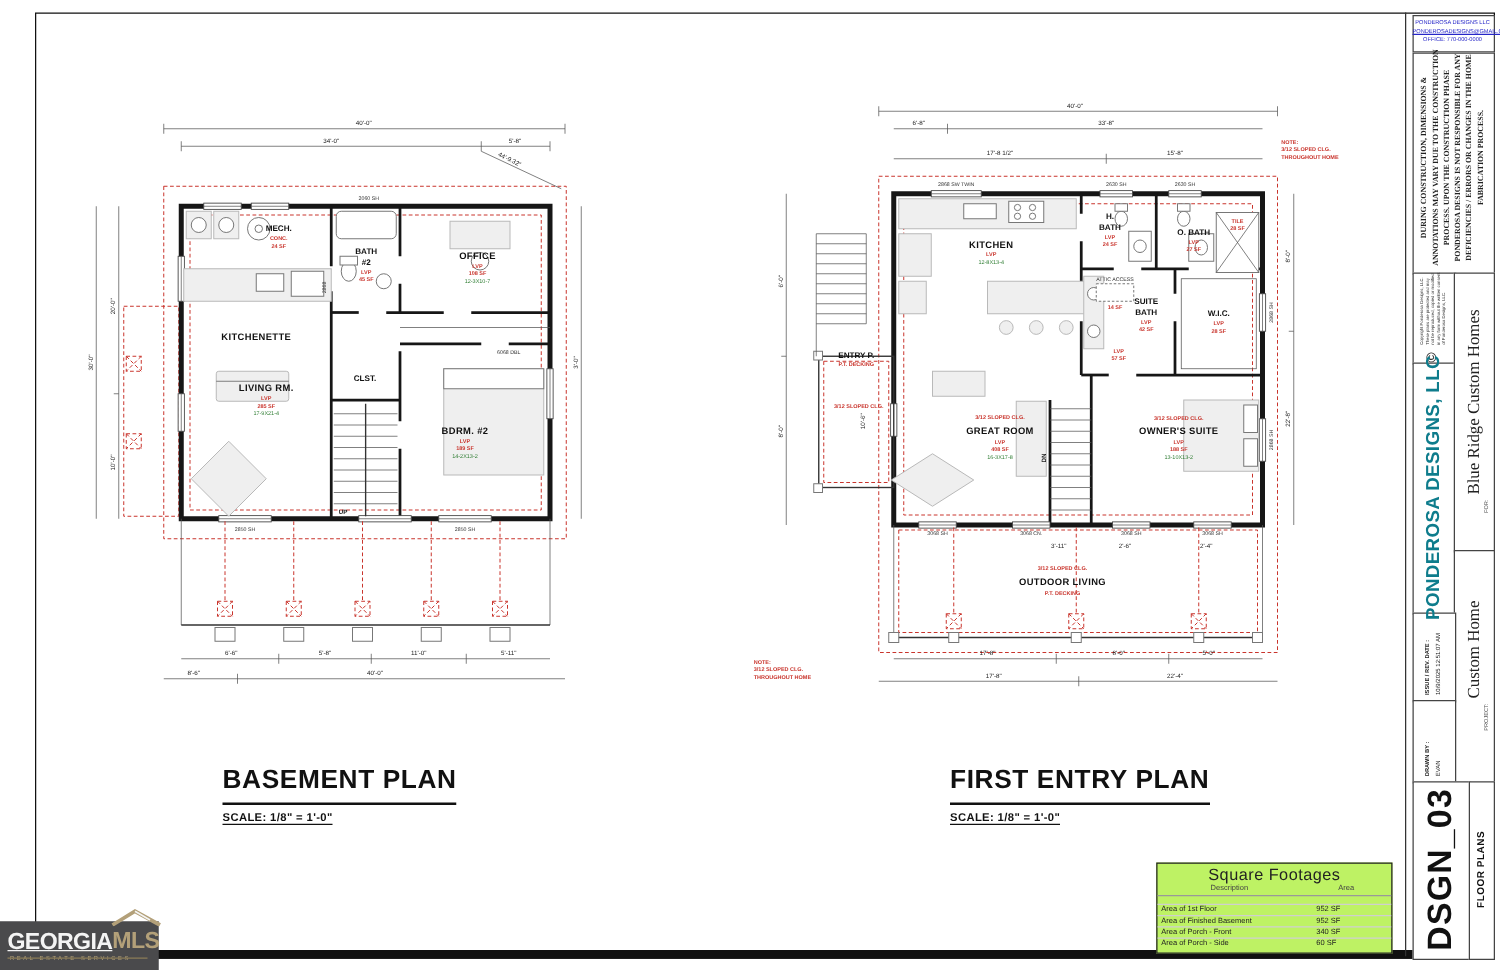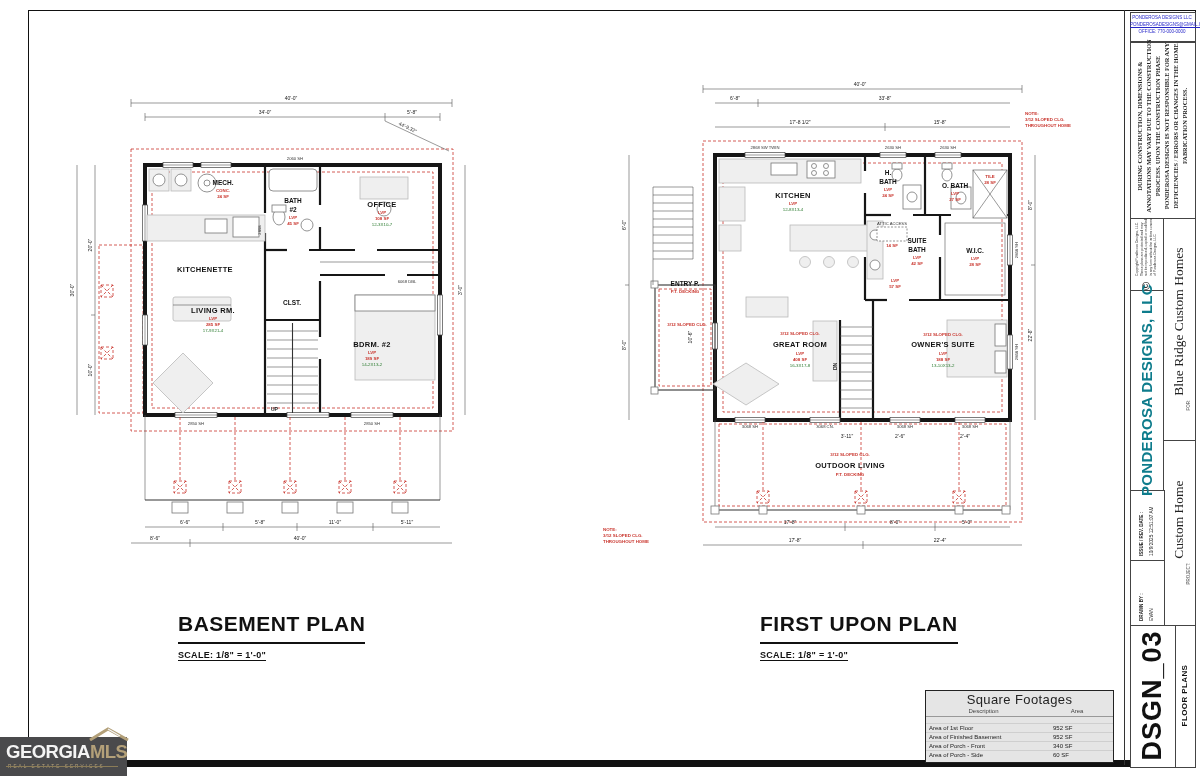--- a/index.html
+++ b/index.html
@@ -27,33 +27,33 @@
   .copyright .sym{font-size:11px;font-weight:bold;margin-right:2px;}
   .company{color:#0e7c8c;font-weight:bold;font-size:15px;letter-spacing:.3px;white-space:nowrap;}
   .microlabel{font-size:4.5px;color:#555;align-self:flex-end;padding-bottom:3px;}
   .serifbig{font-family:"Liberation Serif",serif;font-size:13.5px;color:#222;white-space:nowrap;}
   .kv{display:flex;flex-direction:column;align-items:flex-start;justify-content:center;width:100%;padding-left:4px;}
   .kv .k{font-weight:bold;font-size:4.6px;color:#222;}
   .kv .v{font-size:4.8px;color:#222;margin-top:1px;}
   .sheetnum{font-weight:bold;font-size:27px;color:#111;letter-spacing:1px;}
   .sheetname{font-weight:bold;font-size:8px;color:#111;letter-spacing:.4px;}
   
-  .sqft{left:925px;top:690px;width:187px;height:71px;border:1px solid #222;background:#e5e5e5;}
+  .sqft{left:925px;top:690px;width:187px;height:71px;border:1px solid #222;background:#bef264;}
   .sqft-title{font-size:13px;color:#222;text-align:center;padding-top:1px;letter-spacing:.4px;}
   .sqft-head{display:flex;font-size:6px;color:#444;border-bottom:1px solid #999;padding:1px 0 2px 0;}
   .sqft-head .c1{width:115px;text-align:center;}
   .sqft-head .c2{flex:1;text-align:center;}
   .sqft-row{display:flex;font-size:6px;color:#222;border-top:1px solid #cfcfcf;height:8px;align-items:center;}
   .sqft-row .c1{width:112px;padding-left:3px;}
   .sqft-row .c2{flex:1;padding-left:12px;}
   .sqft-gap{height:6px;}
   
   .gmls{left:0;top:737px;width:127px;height:39px;background:#4a4a4c;color:#fff;}
   .gmls-row{display:flex;align-items:flex-end;padding:6px 0 0 6px;line-height:1;}
-  .gmls-georgia{font-size:18.5px;font-weight:bold;letter-spacing:-.5px;color:#f4f4f4;}
+  .gmls-georgia{font-size:18.5px;font-weight:bold;letter-spacing:-.5px;color:#f4f4f4;text-decoration:underline;}
   .gmls-mls{font-size:18.5px;font-weight:bold;letter-spacing:-.5px;color:#b3a079;}
   .gmls-tag{font-size:4.6px;letter-spacing:2.1px;color:#b3a079;padding:2px 0 0 8px;}
   .gmls-rule{position:absolute;left:6px;top:29px;width:112px;height:1px;background:#8b7c57;}
   
   svg text{font-family:"Liberation Sans",sans-serif;}
   .w{stroke:#161616;stroke-width:4;fill:none;}
   .iw{stroke:#161616;stroke-width:2.2;fill:none;}
   .tl{stroke:#555;stroke-width:.6;fill:none;}
   .st{stroke:#333;stroke-width:1.1;fill:none;}
   .rd{stroke:#c9342c;stroke-width:.8;fill:none;stroke-dasharray:3 2;}
@@ -494,21 +494,21 @@
       <text class="nt" x="8" y="462">3/12 SLOPED CLG.</text>
       <text class="nt" x="8" y="468">THROUGHOUT HOME</text>
     </g>
   </svg>
 
   <div class="abs" style="left:178px;top:612px;">
     <div class="plan-title">BASEMENT PLAN</div><br>
     <div class="plan-scale">SCALE:  1/8" = 1'-0"</div>
   </div>
   <div class="abs" style="left:760px;top:612px;">
-    <div class="plan-title">FIRST UPON PLAN</div><br>
+    <div class="plan-title">FIRST ENTRY PLAN</div><br>
     <div class="plan-scale">SCALE:  1/8" = 1'-0"</div>
   </div>
 
   <div class="abs cell" style="left:1130px;top:12px;width:64px;height:28px;"></div>
   <div class="abs cell" style="left:1130px;top:42px;width:64px;height:176px;"></div>
   <div class="abs cell" style="left:1130px;top:218px;width:33px;height:72px;"></div>
   <div class="abs cell" style="left:1130px;top:290px;width:33px;height:200px;"></div>
   <div class="abs cell" style="left:1163px;top:218px;width:31px;height:222px;"></div>
   <div class="abs cell" style="left:1163px;top:440px;width:31px;height:185px;"></div>
   <div class="abs cell" style="left:1130px;top:490px;width:33px;height:70px;"></div>

